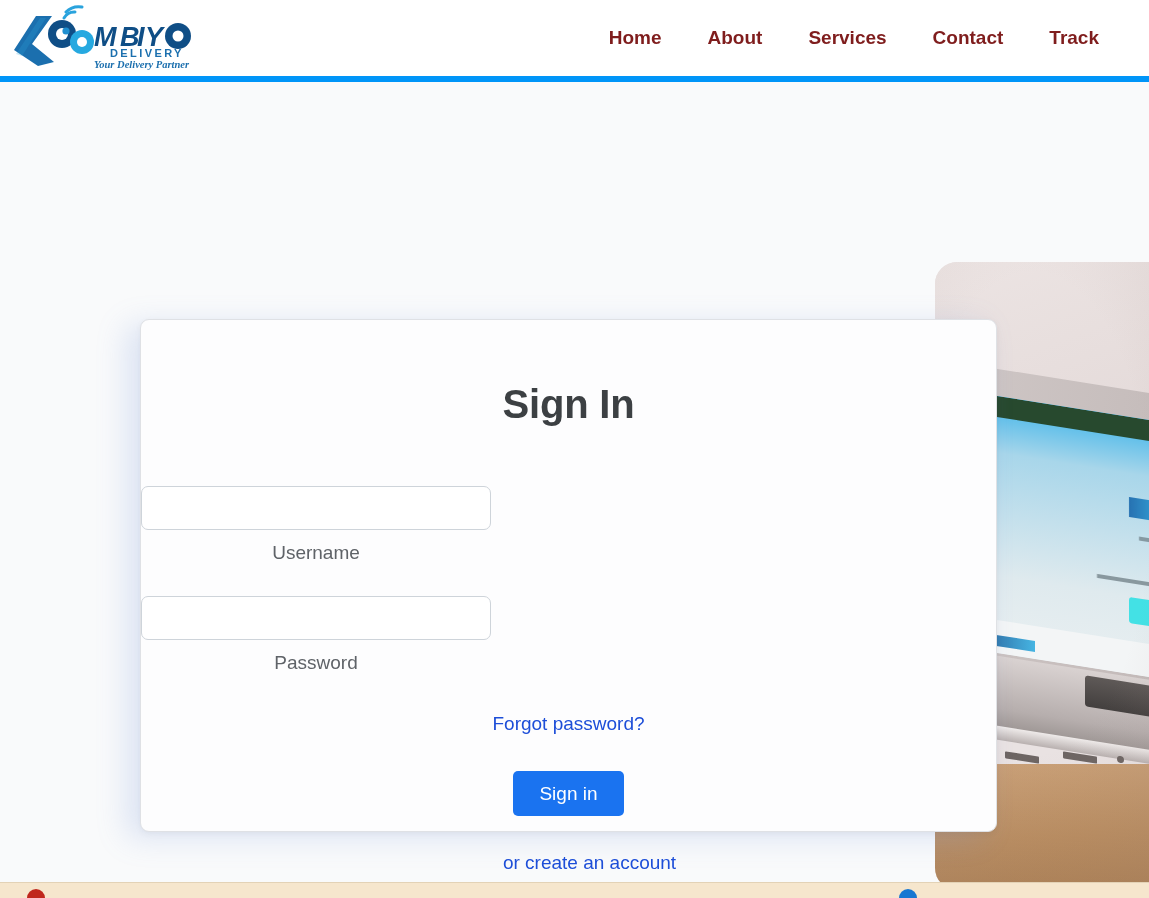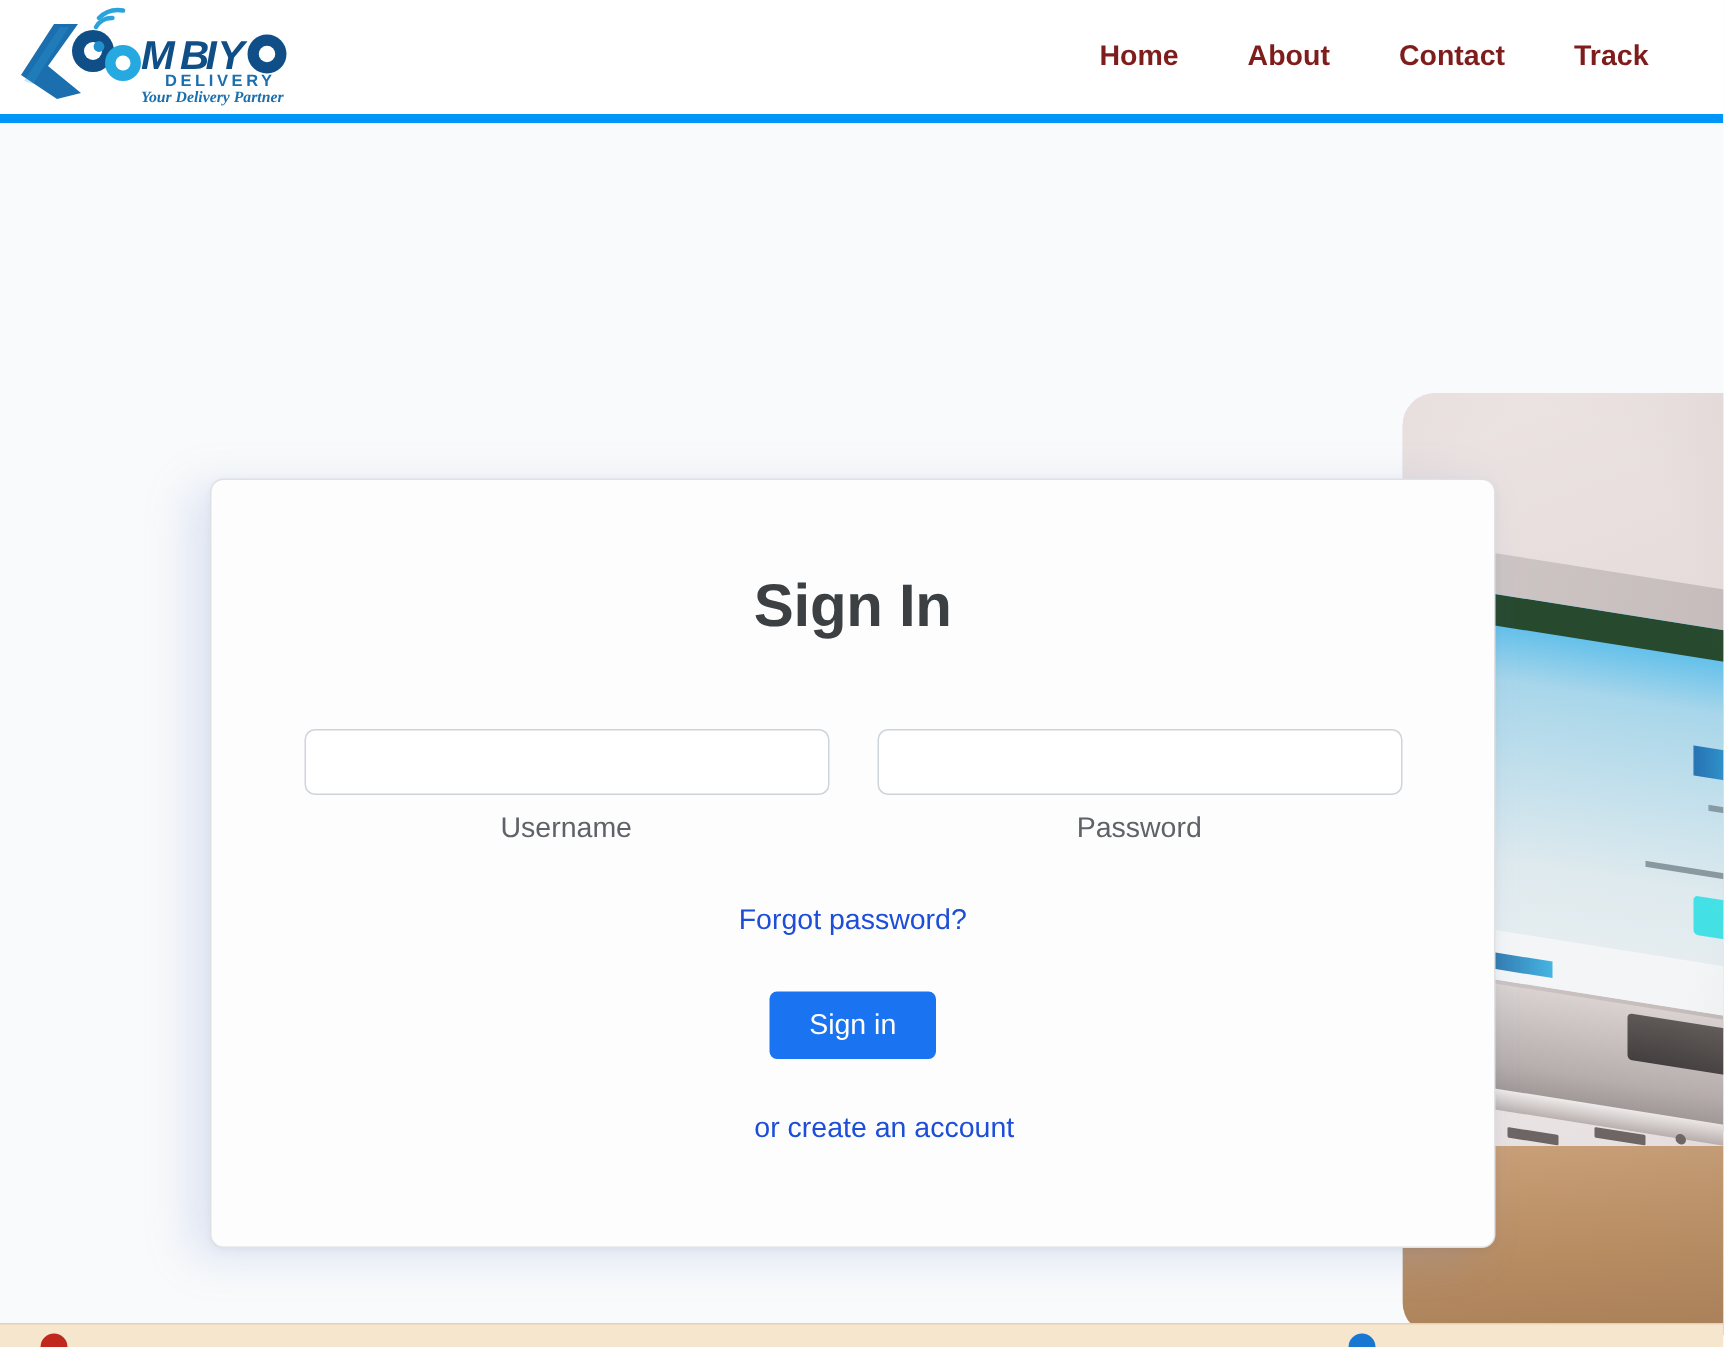--- a/index.html
+++ b/index.html
@@ -221,20 +221,21 @@
     font-size: 40px;
     font-weight: bold;
     color: #3c4043;
     letter-spacing: -0.2px;
   }
   .fields-row {
     display: flex;
     justify-content: center;
     gap: 32px;
     margin-top: 59px;
+    flex-direction: column;
   }
   .field { width: 350px; }
   .field-input {
     width: 350px;
     height: 44px;
     border: 1px solid #ced4da;
     border-radius: 7px;
     background: #ffffff;
     font-size: 16px;
     color: #202124;
@@ -325,20 +326,21 @@
 
         <text x="104" y="53" fill="#1b6fae" font-family="Liberation Sans, sans-serif" font-weight="bold" font-size="11" letter-spacing="2.4">DELIVERY</text>
 
         <text x="88" y="64" fill="#1b6fae" font-family="Liberation Serif, serif" font-style="italic" font-weight="bold" font-size="10.5">Your Delivery Partner</text>
       </svg>
     </a>
 
     <nav class="nav">
       <a class="nav-item" href="#">Home</a>
       <a class="nav-item" href="#">About</a>
+      <a class="nav-item" href="#">Services</a>
       <a class="nav-item" href="#">Contact</a>
       <a class="nav-item" href="#">Track</a>
     </nav>
   </div>
 
   <div class="header-rule"></div>
 
   <div class="body-area">
 
     <div class="photo-panel">

